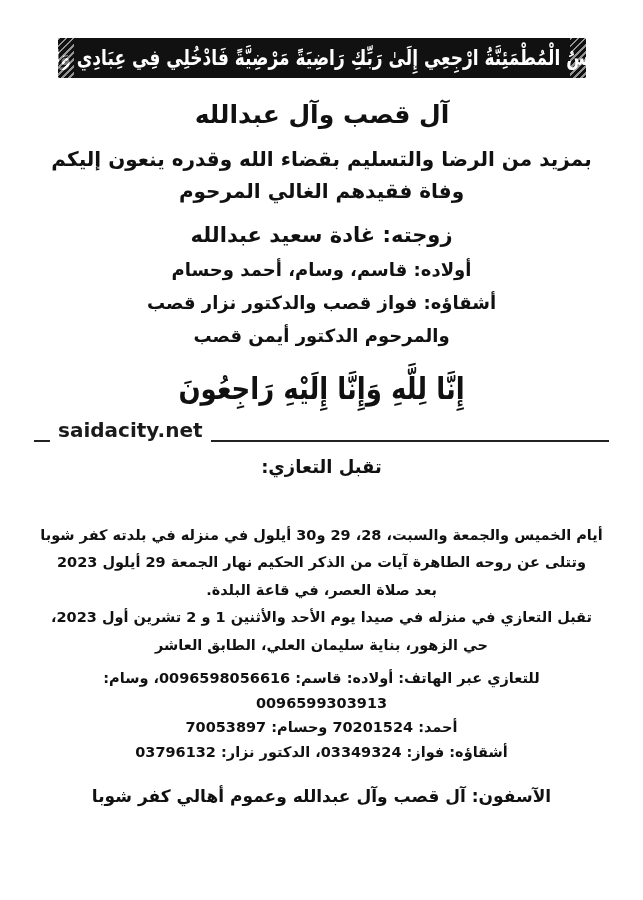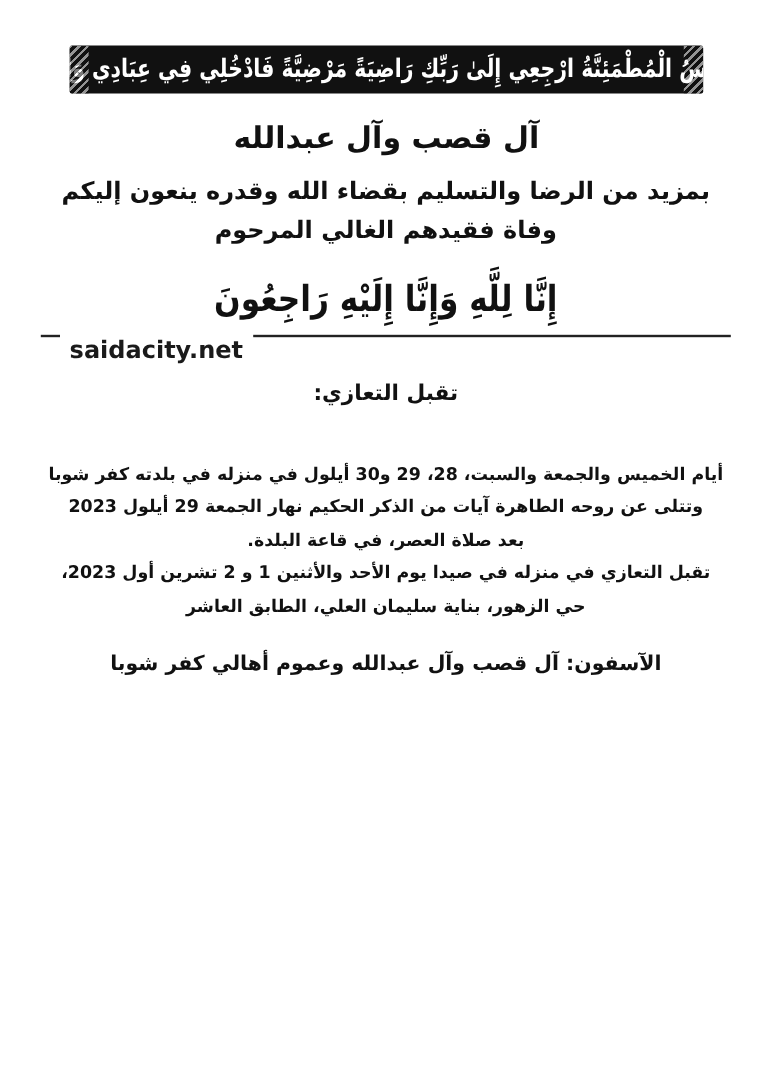--- a/index.html
+++ b/index.html
@@ -116,21 +116,21 @@
     font-size: 26px;
     font-weight: 700;
     letter-spacing: 0px;
     transform: scaleY(1.15);
     white-space: nowrap;
   }
 
   .watermark-row {
     width: 100%;
     display: flex;
-    align-items: flex-start;
+    align-items: flex-end;
     justify-content: flex-start;
     flex-direction: row;
     direction: ltr;
     margin: 8px 0 10px 0;
     position: relative;
   }
   .watermark-row .rule {
     flex: 1;
     height: 2px;
     background: #222222;
@@ -191,36 +191,47 @@
     <span class="edge right"></span>
     <span class="banner-text">يَا أَيَّتُهَا النَّفْسُ الْمُطْمَئِنَّةُ ارْجِعِي إِلَىٰ رَبِّكِ رَاضِيَةً مَرْضِيَّةً فَادْخُلِي فِي عِبَادِي وَادْخُلِي جَنَّتِي</span>
     <span class="edge left"></span>
   </div>
 
   <div class="family-line">آل قصب وآل عبدالله</div>
 
   <div class="intro">بمزيد من الرضا والتسليم بقضاء الله وقدره ينعون إليكم وفاة فقيدهم الغالي المرحوم</div>
 
 
+  <div class="relations">
+    <div class="relation-wife">زوجته: غادة سعيد عبدالله</div>
+    <div class="relation-row">أولاده: قاسم، وسام، أحمد وحسام</div>
+    <div class="relation-row">أشقاؤه: فواز قصب والدكتور نزار قصب</div>
+    <div class="relation-row">والمرحوم الدكتور أيمن قصب</div>
+  </div>
 
 
   <div class="quran-ornament">إِنَّا لِلَّهِ وَإِنَّا إِلَيْهِ رَاجِعُونَ</div>
 
   <div class="watermark-row">
     <span class="dash-left"></span>
     <span class="watermark">saidacity.net</span>
     <span class="rule"></span>
   </div>
 
   <div class="condolence-title">تقبل التعازي:</div>
 
   <div class="condolence-block">
     <p>أيام الخميس والجمعة والسبت، 28، 29 و30 أيلول في منزله في بلدته كفر شوبا</p>
     <p>وتتلى عن روحه الطاهرة آيات من الذكر الحكيم نهار الجمعة 29 أيلول 2023</p>
     <p>بعد صلاة العصر، في قاعة البلدة.</p>
     <p>تقبل التعازي في منزله في صيدا يوم الأحد والأثنين 1 و 2 تشرين أول 2023،</p>
     <p>حي الزهور، بناية سليمان العلي، الطابق العاشر</p>
   </div>
 
+  <div class="phones">
+    <p>للتعازي عبر الهاتف: أولاده: قاسم: 0096598056616، وسام: 0096599303913</p>
+    <p>أحمد: 70201524 وحسام: 70053897</p>
+    <p>أشقاؤه: فواز: 03349324، الدكتور نزار: 03796132</p>
+  </div>
 
   <div class="signers">الآسفون: آل قصب وآل عبدالله وعموم أهالي كفر شوبا</div>
 
 </div>
 
 </body></html>

